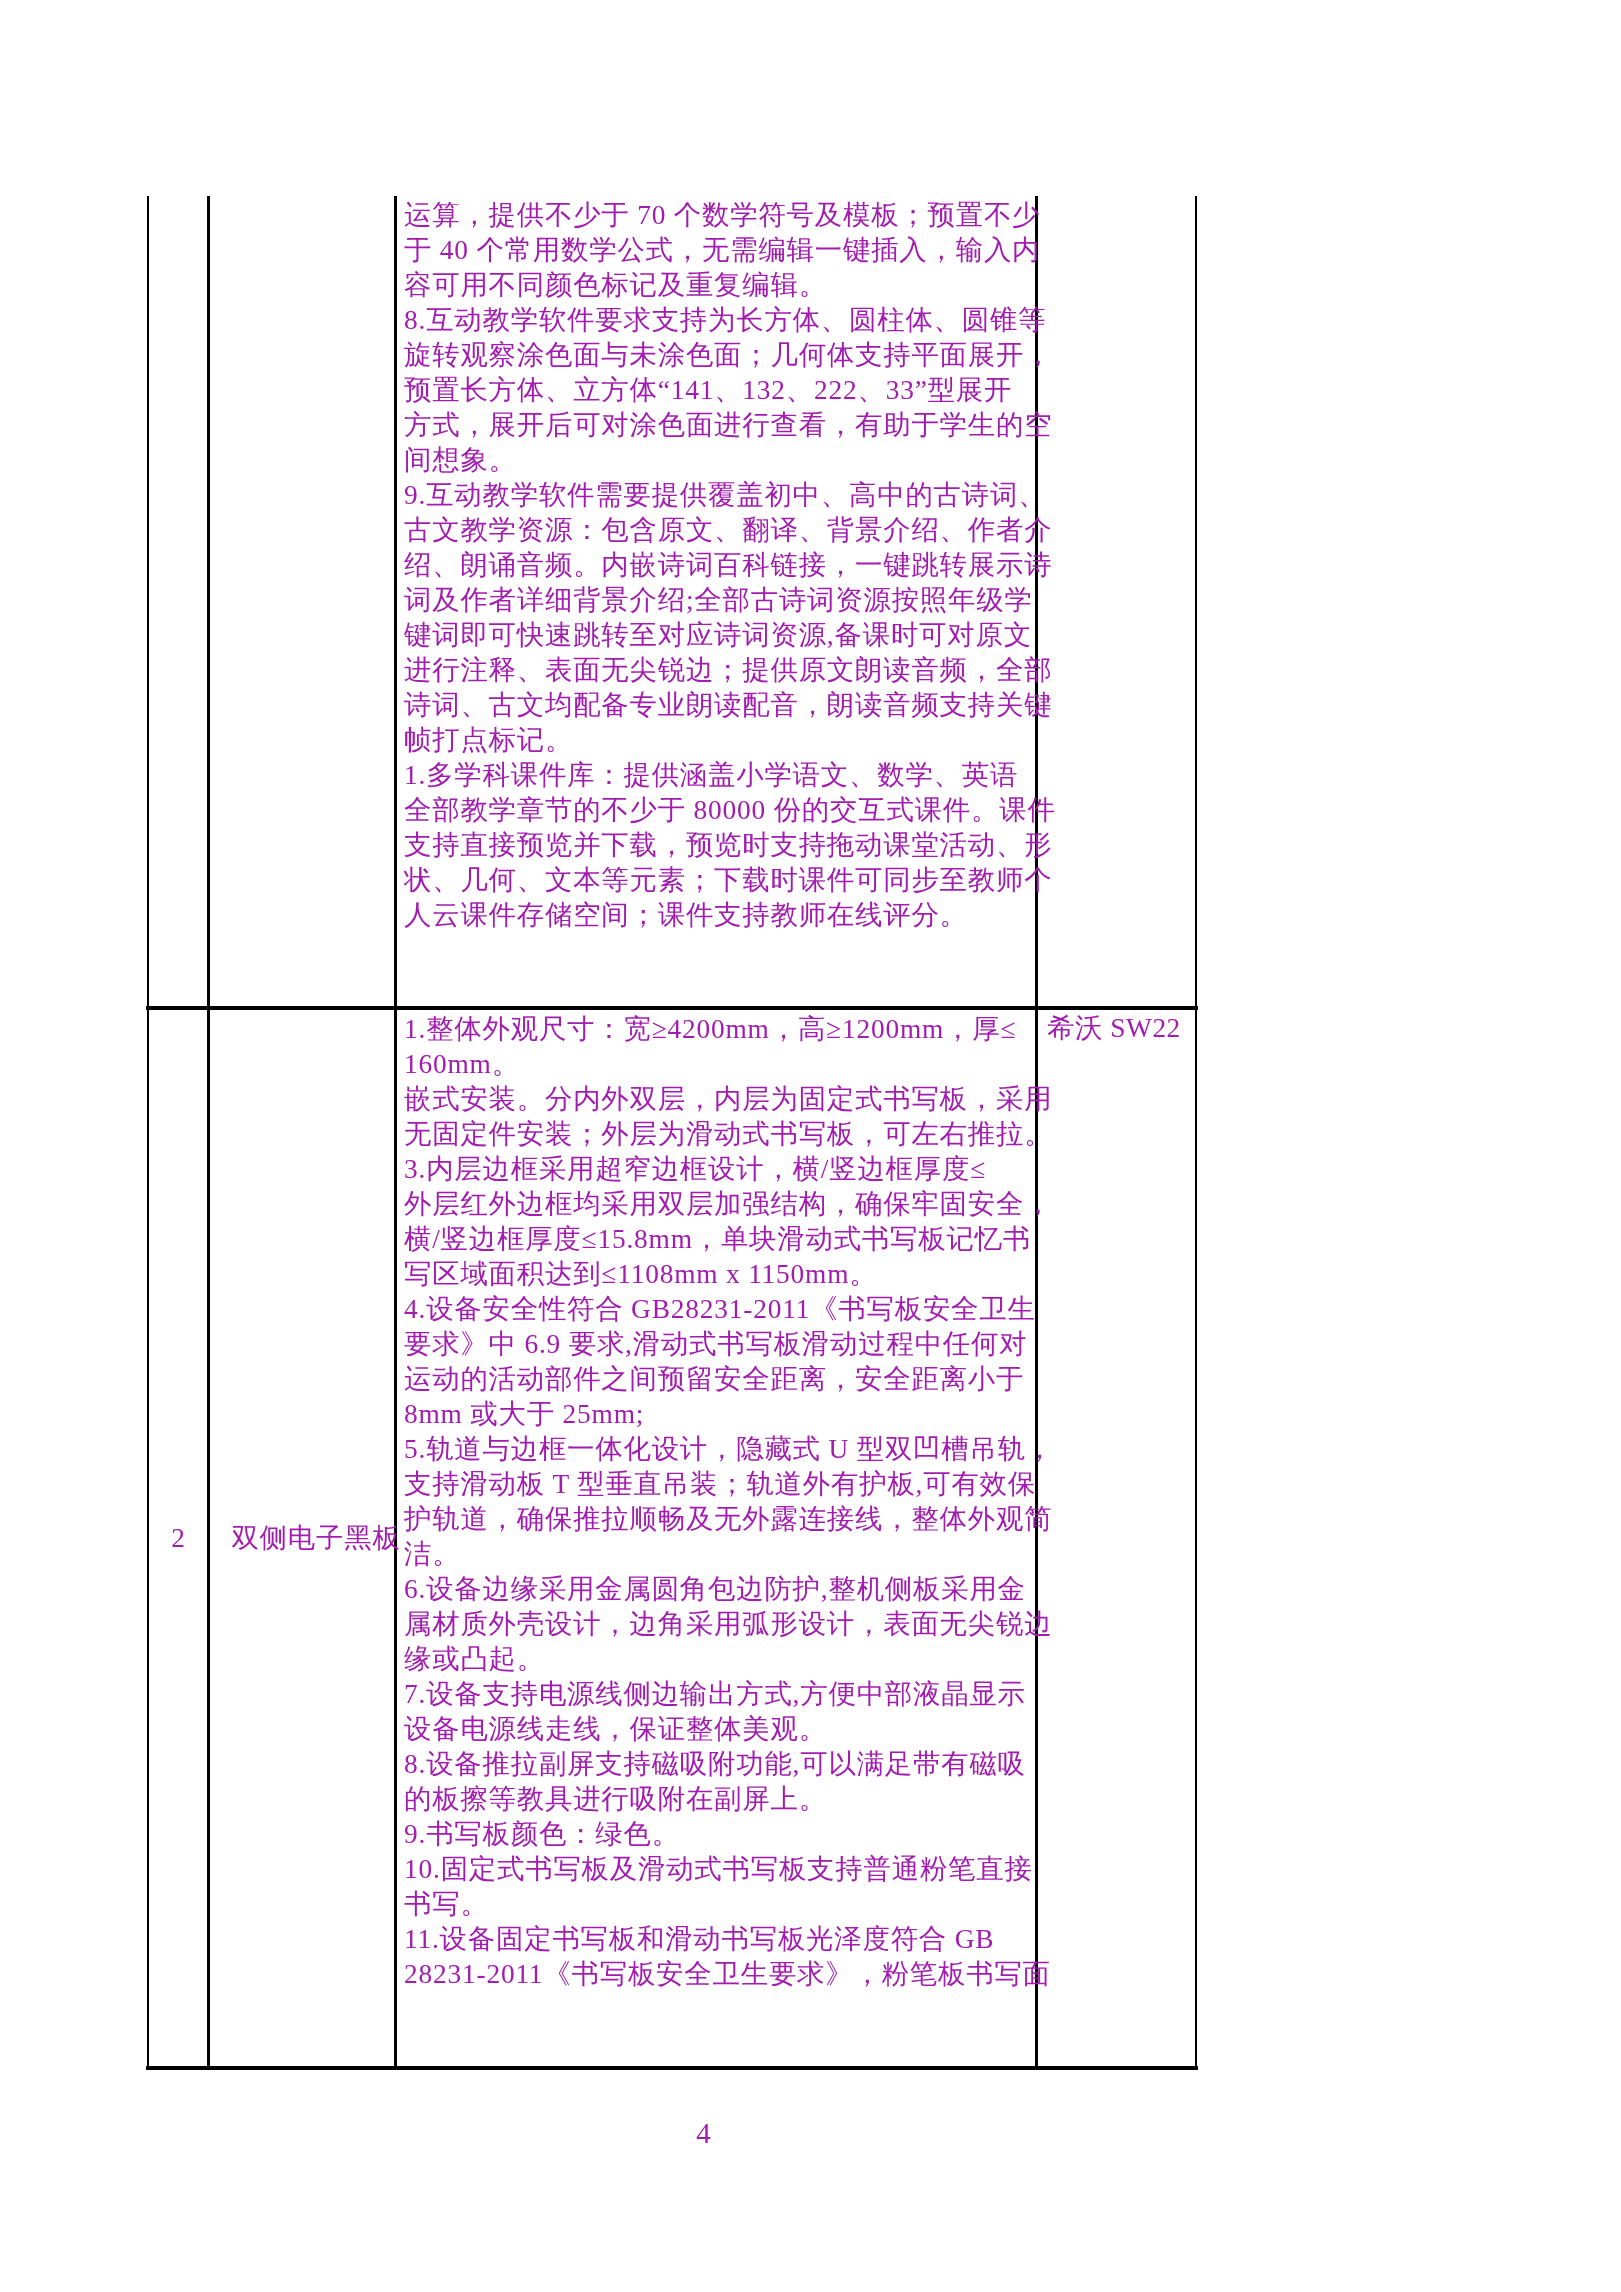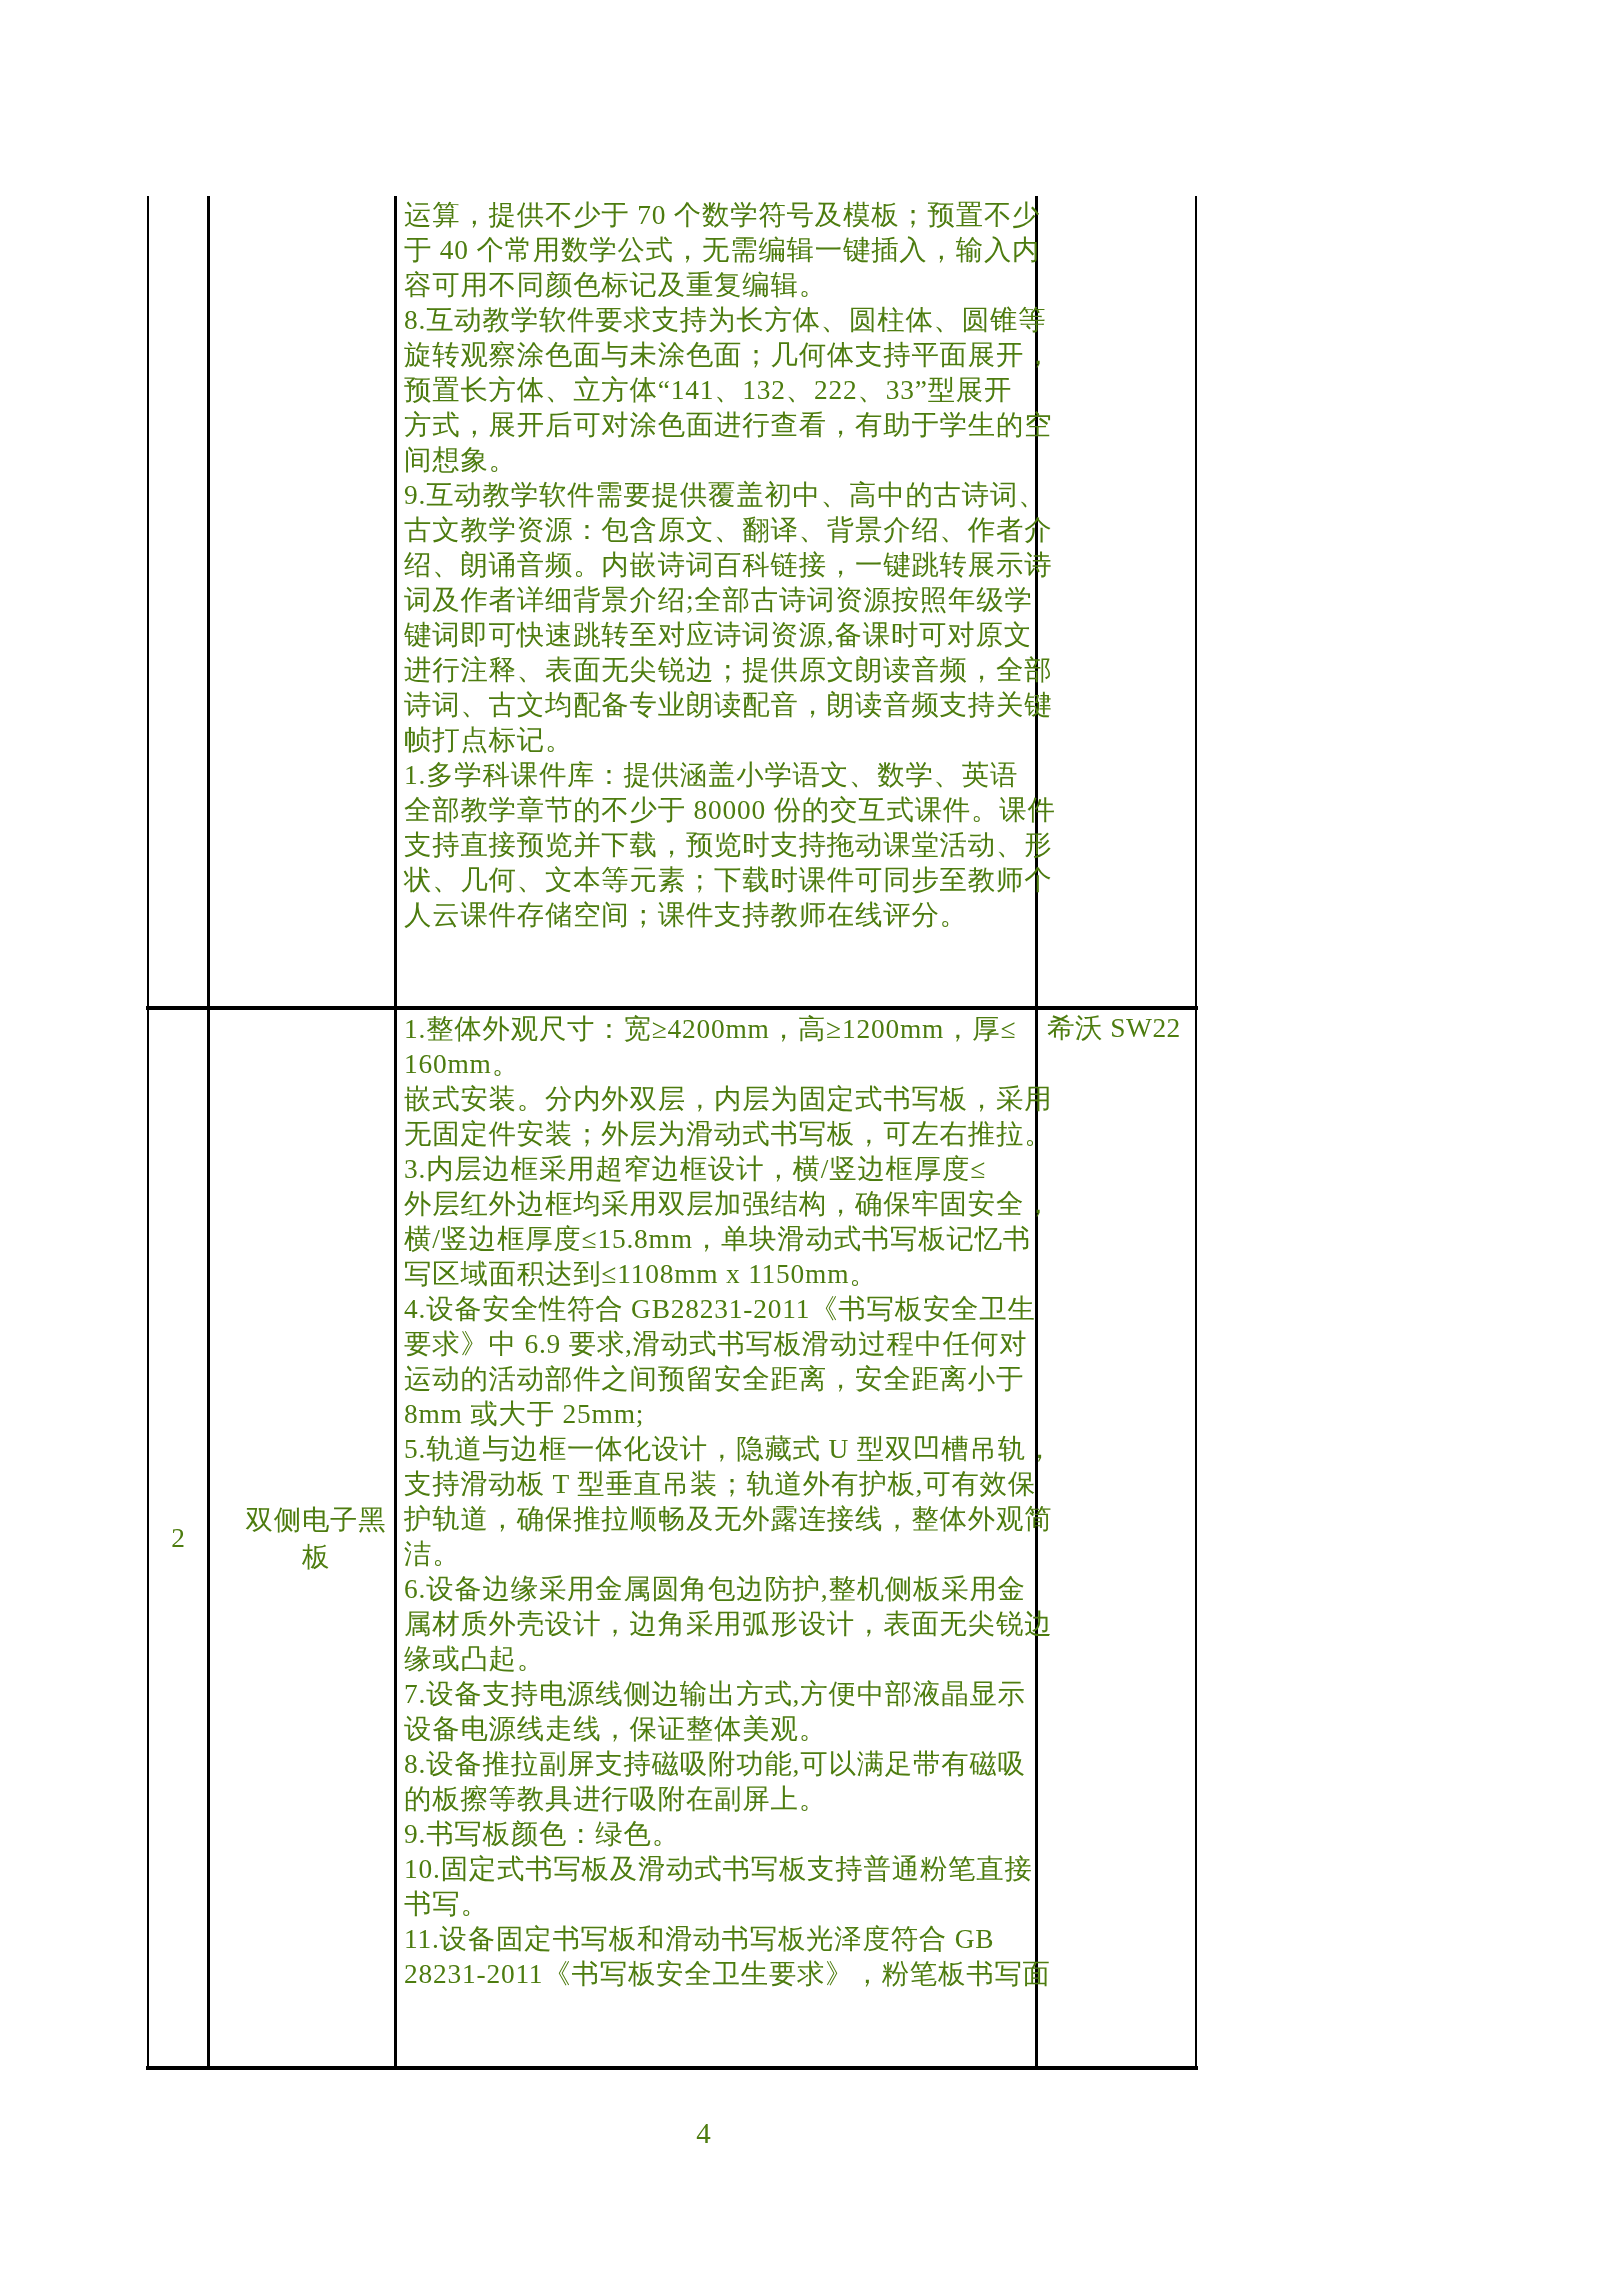--- a/index.html
+++ b/index.html
@@ -6,21 +6,21 @@
     margin: 0;
     padding: 0;
     background: #e8e8e8;
   }
   .page {
     position: relative;
     width: 1621px;
     height: 2293px;
     background: #ffffff;
     font-family: "Liberation Serif", "DejaVu Serif", serif;
-    color: #4d7c0f;
+    color: #a21caf;
     overflow: hidden;
   }
   .table-grid {
     position: absolute;
     left: 147px;
     top: 196px;
     width: 1050px;
     height: 1874px;
     border-left: 2.9px solid #000;
     border-right: 2.9px solid #000;
@@ -72,21 +72,20 @@
     align-items: center;
     justify-content: center;
     font-size: 27.4px;
   }
   .name-cell {
     left: 61px;
     top: 814px;
     width: 184px;
     height: 1057px;
     display: flex;
-    flex-direction: column;
     align-items: center;
     justify-content: center;
     font-size: 27.4px;
     letter-spacing: 0.8px;
     line-height: 37px;
     text-align: center;
     padding-left: 28px;
   }
   .name-cell .tline { height: 37px; }
   .brand-cell {

